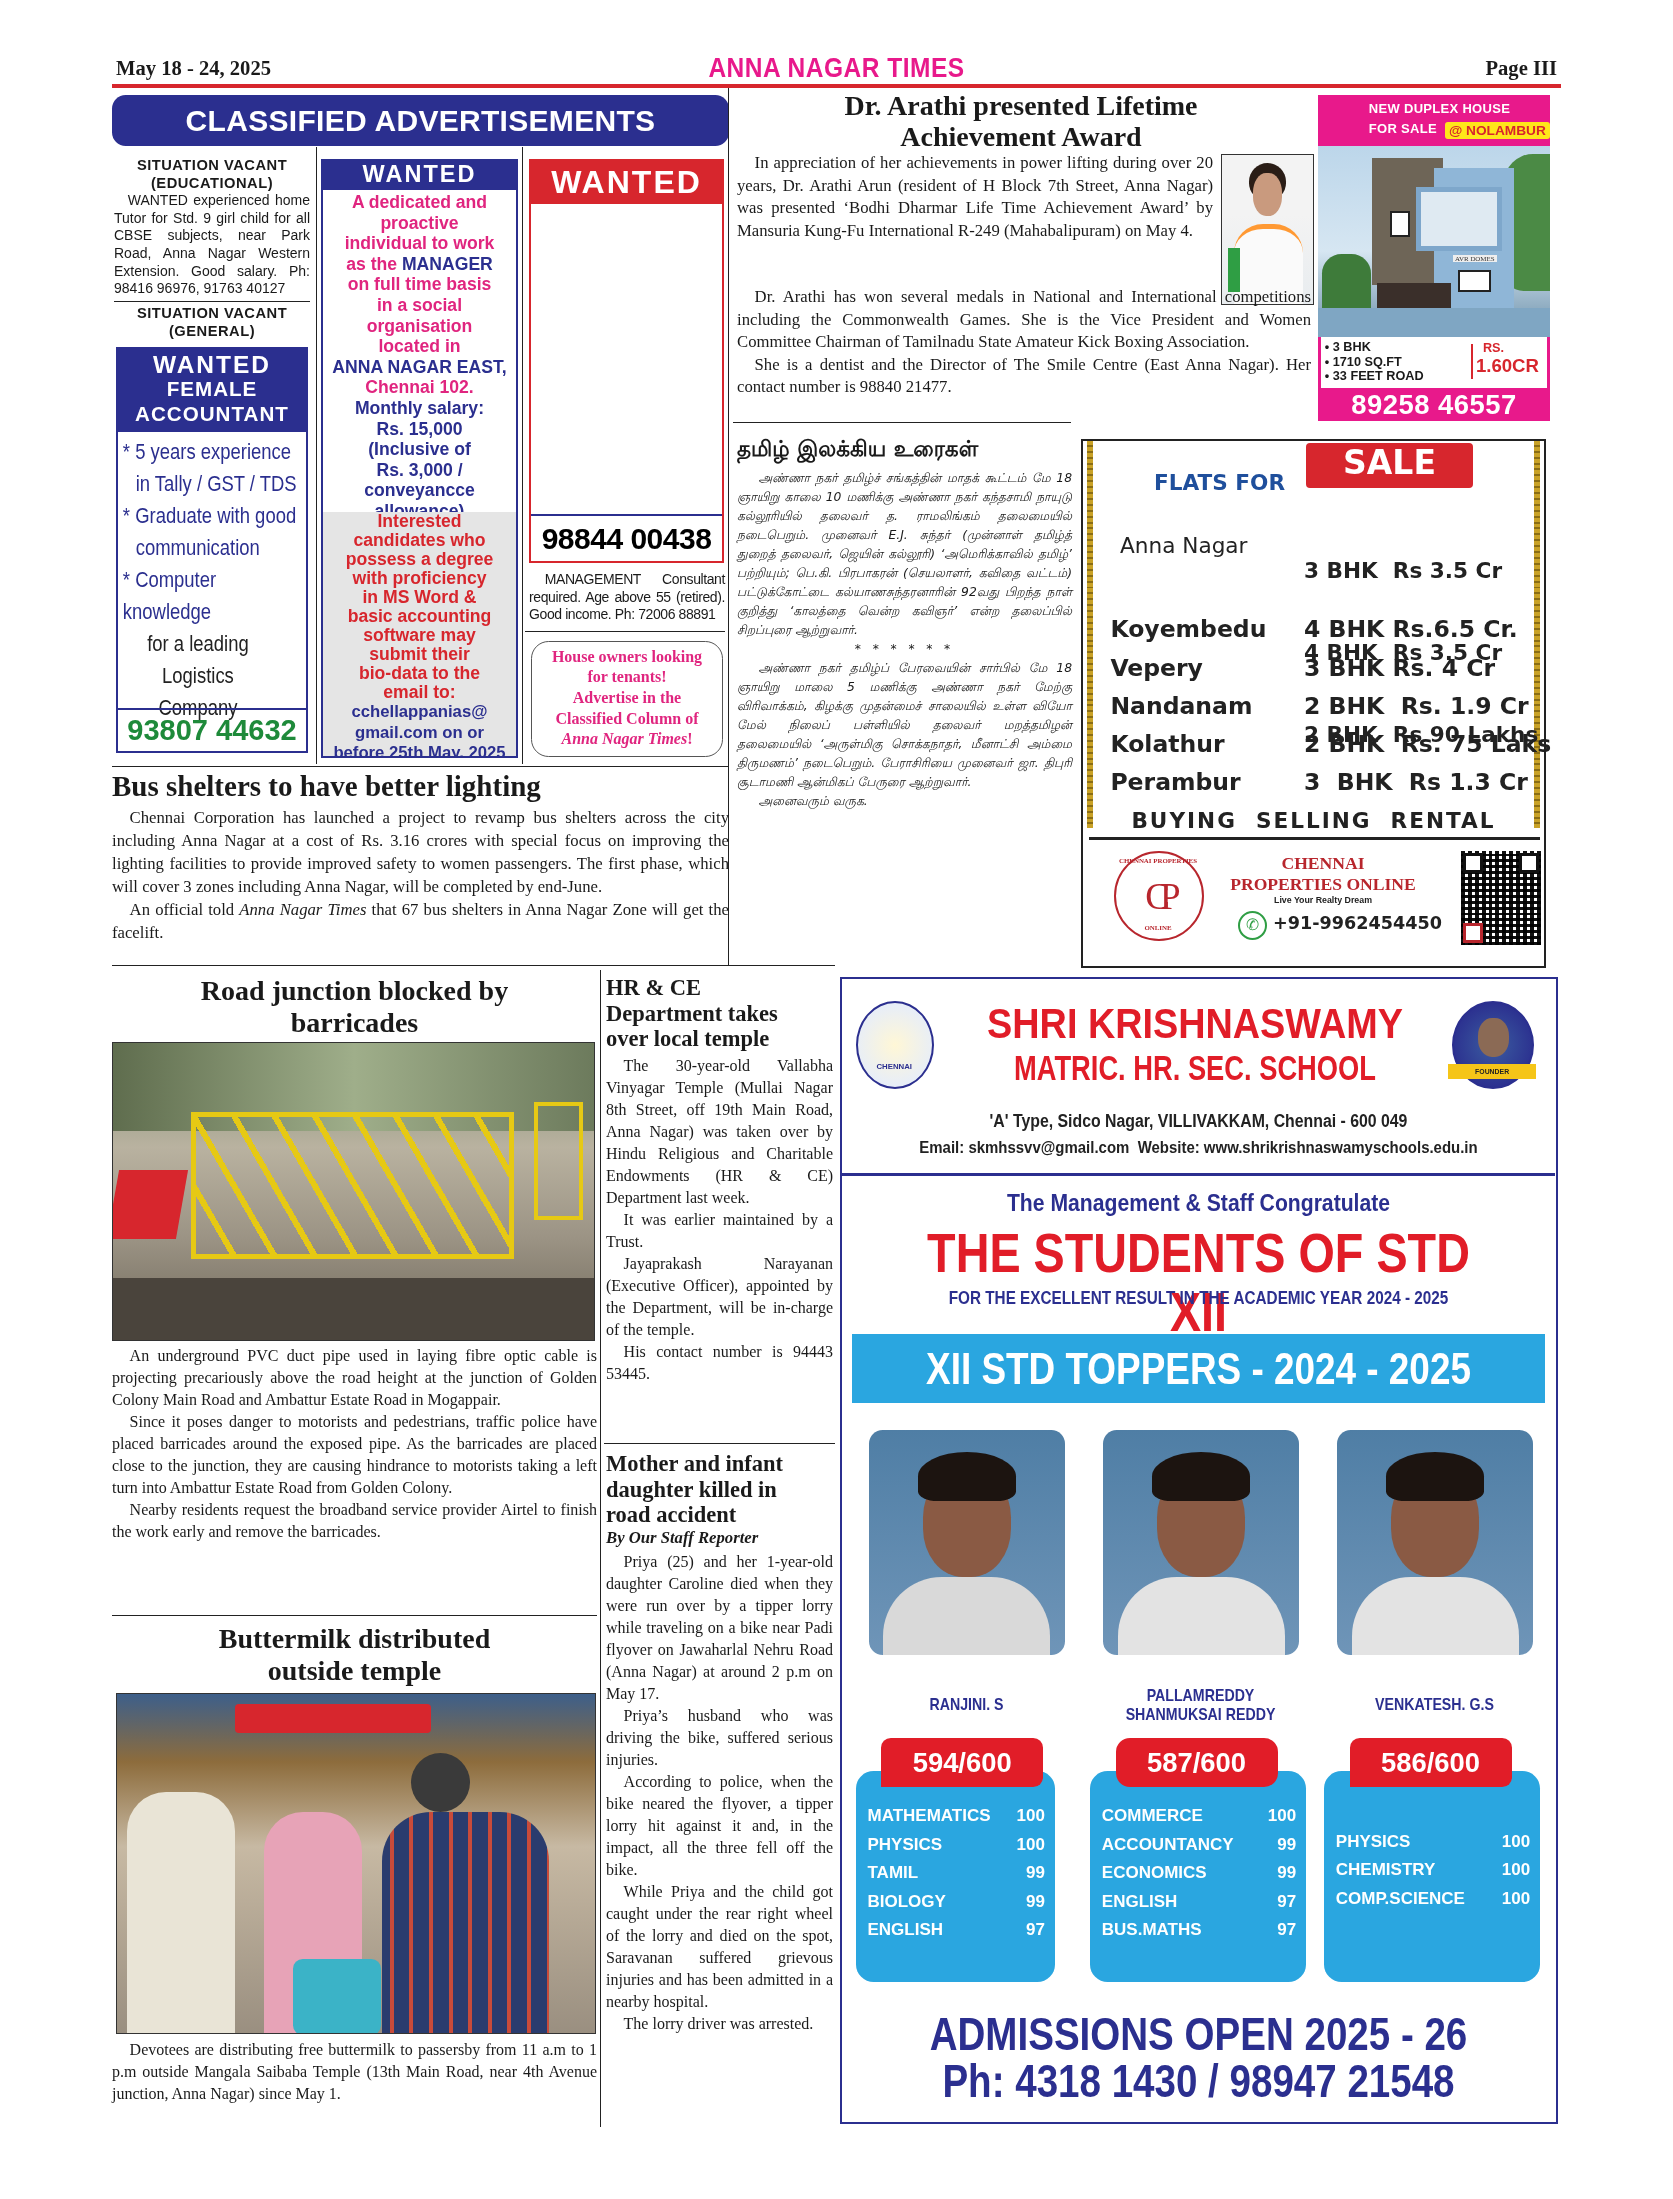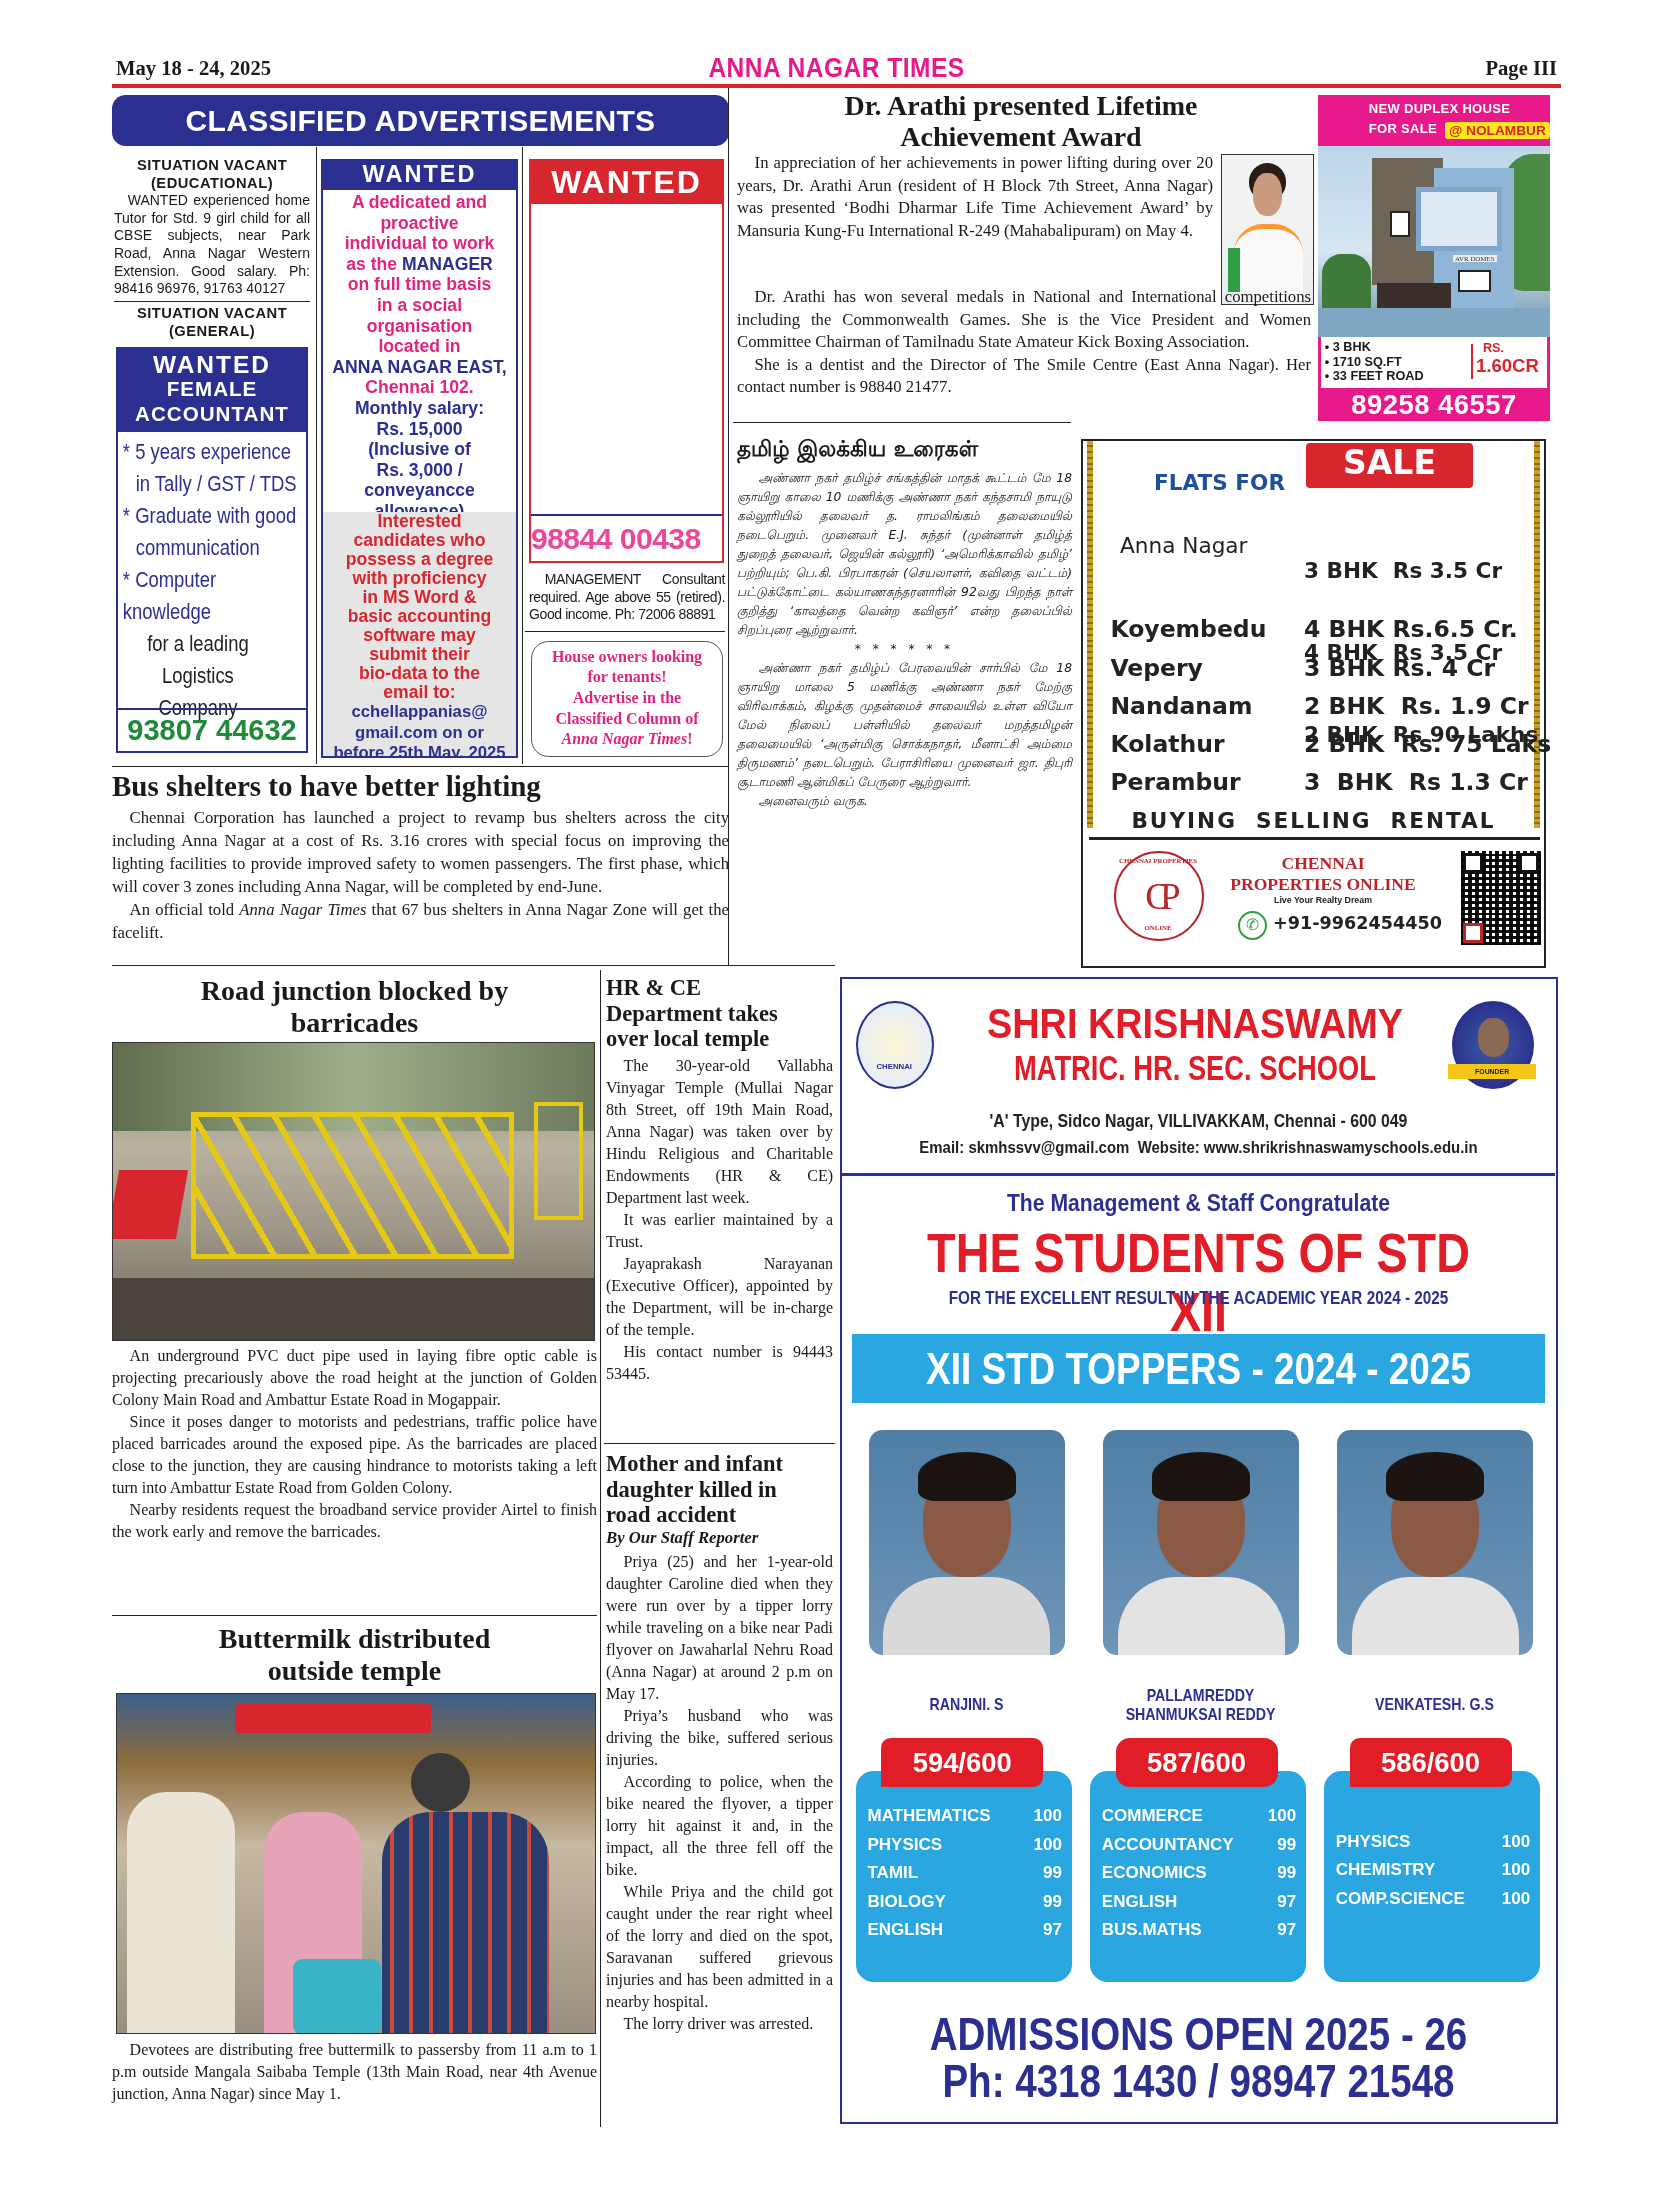--- a/index.html
+++ b/index.html
@@ -133,21 +133,21 @@
     <div id="mgr-email">
         <div class="mgr-text navy" style="line-height: 20.6px; font-size: 16.7px;">cchellappanias@</div>
         <div class="mgr-text navy" style="line-height: 20.6px; font-size: 16.7px;">gmail.com on or</div>
         <div class="mgr-text navy" style="line-height: 20.6px; font-size: 16.7px;">before 25th May, 2025</div>
       </div>
   </div>
 </div>
 
 <div class="ad-box" style="left:529px; top:159px; width:195px; height:404px; border-color:#d7262d;">
   <div style="background:#d7262d; color:#fff; font-family:'Liberation Sans',sans-serif; font-weight:900; font-size:32px; letter-spacing:2px; text-align:center; height:43px; line-height:43px;">WANTED</div>
-  <div class="abs" style="left:0; right:0; bottom:0; height:47px; border-top:2px solid #2b2f8f; text-align:left; font-family:'Liberation Sans',sans-serif; font-weight:bold; font-size:30px; line-height:45px; color:#ec4899; letter-spacing:-0.5px;">98844 00438</div>
+  <div class="abs" style="left:0; right:0; bottom:0; height:47px; border-top:2px solid #2b2f8f; text-align:center; font-family:'Liberation Sans',sans-serif; font-weight:bold; font-size:30px; line-height:45px; color:#000000; letter-spacing:-0.5px;">98844 00438</div>
 </div>
 <div class="abs" style="left:529px; top:571px; width:196px; font-family:'Liberation Sans',sans-serif; font-size:14px; line-height:17.6px; text-align:justify; text-indent:15.7px; letter-spacing:-0.4px;">MANAGEMENT Consultant required. Age above 55 (retired). Good income. Ph: 72006 88891</div>
 <div class="hline" style="left:525px; top:631px; width:200px;"></div>
 <div class="abs" style="left:531px; top:641px; width:192px; height:116px; border:1px solid #555; border-radius:17.6px; text-align:center; font-family:'Liberation Serif',serif; font-weight:bold; color:#e0257f; font-size:16px; line-height:20.6px; padding-top:4.9px;">
   <div>House owners looking</div>
   <div>for tenants!</div>
   <div>Advertise in the</div>
   <div>Classified Column of</div>
   <div><i>Anna Nagar Times</i><span>!</span></div>
 </div>
@@ -346,21 +346,21 @@
   <div id="toppers">
       <div>
         <div class="portrait" style="left: 26.5px; top: 451px; width: 196px; height: 225px;">
           <div class="abs" style="left: 14.7px; top: 147px; width: 167px; height: 78px; border-radius: 59px 59px 0px 0px; background: rgb(217, 217, 217);"></div>
           <div class="abs" style="left: 54px; top: 39px; width: 88px; height: 108px; border-radius: 45%; background: rgb(138, 90, 68);"></div>
           <div class="abs" style="left: 49px; top: 21.6px; width: 98px; height: 49px; border-radius: 50% 50% 20% 20%; background: rgb(28, 20, 16);"></div>
         </div>
         <div class="student-name" style="left: 13.7px; top: 717px; width: 221px; transform: scaleX(0.85);">
           <div>RANJINI. S</div>
         </div>
-        <div class="score-card" style="left: 13.7px; top: 792px; width: 216px; height: 211px;">
+        <div class="score-card" style="left: 13.7px; top: 792px; width: 199px; height: 211px;">
           <div class="score-tag" style="left: 25.5px; top: -33px; width: 162px; height: 49px; line-height: 49px;">594/600</div>
           <div class="subj" style="top: 35px;">
             <span>MATHEMATICS</span>
             <span>100</span>
           </div>
           <div class="subj" style="top: 64px;">
             <span>PHYSICS</span>
             <span>100</span>
           </div>
           <div class="subj" style="top: 92px;">

